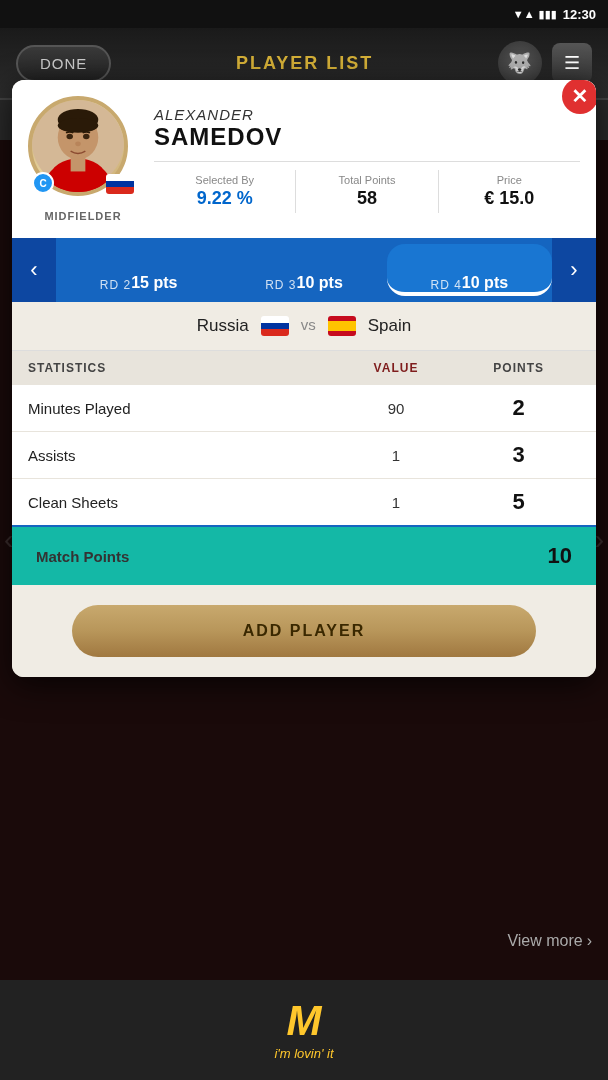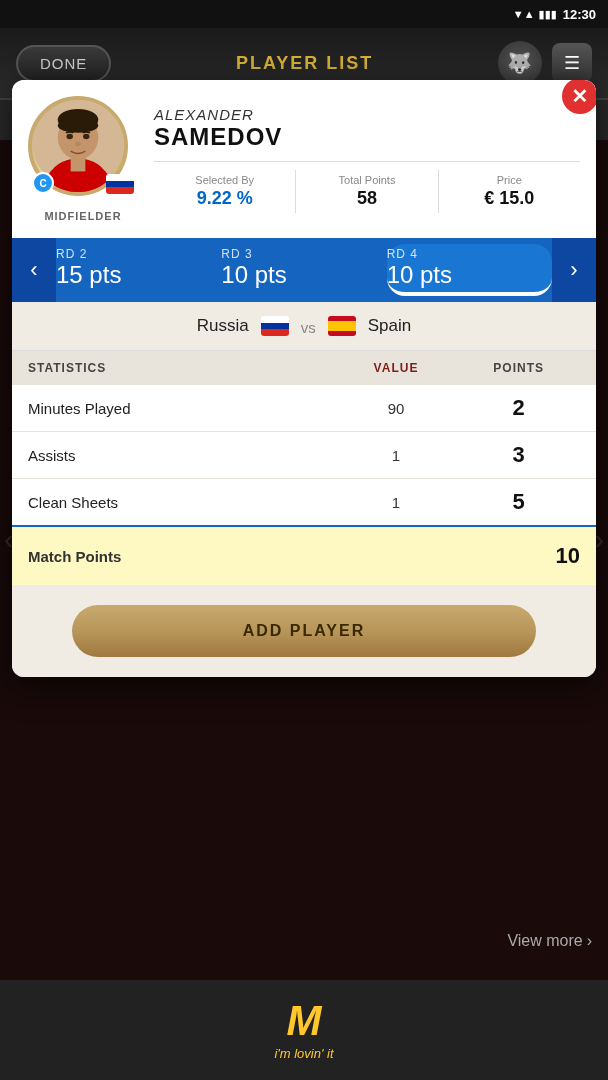--- a/index.html
+++ b/index.html
@@ -278,51 +278,51 @@
       flex-shrink: 0;
     }
     .rounds-container {
       flex: 1;
       display: flex;
     }
     .round-tab {
       flex: 1;
       height: 52px;
       display: flex;
-      flex-direction: column;
-      align-items: flex-start;
+      flex-direction: row;
+      align-items: flex-end;
       justify-content: center;
       cursor: pointer;
       border-bottom: 4px solid transparent;
     }
     .round-tab.active {
       background: #1976D2;
       border-bottom: 4px solid #fff;
       border-radius: 18px;
     }
     .round-tab:not(.active) {
       background: #1565C0;
     }
     .round-label {
       font-size: 12px;
       color: rgba(255,255,255,0.8);
       letter-spacing: 1px;
     }
     .round-pts {
-      font-size: 24px;
-      font-weight: normal;
+      font-size: 16px;
+      font-weight: bold;
       color: white;
     }
 
     
     .match-info {
       background: #f0ece4;
       padding: 14px 0;
       display: flex;
-      align-items: flex-end;
+      align-items: flex-start;
       justify-content: center;
       gap: 12px;
       border-bottom: 1px solid #ddd;
     }
     .team-name {
       font-size: 17px;
       color: #222;
       font-weight: 500;
     }
     .vs-text {
@@ -401,23 +401,23 @@
     .stat-pts {
       flex: 1;
       font-size: 22px;
       font-weight: bold;
       color: #111;
       text-align: center;
     }
 
     
     .match-points-row {
-      background: #fef9c3;
-      display: flex;
-      padding: 16px 16px;
+      background: #14b8a6;
+      display: flex;
+      padding: 16px 24px;
       align-items: center;
       border-top: 2px solid #1565C0;
     }
     .match-pts-label {
       flex: 1;
       font-size: 15px;
       font-weight: bold;
       color: #333;
     }
     .match-pts-value {

